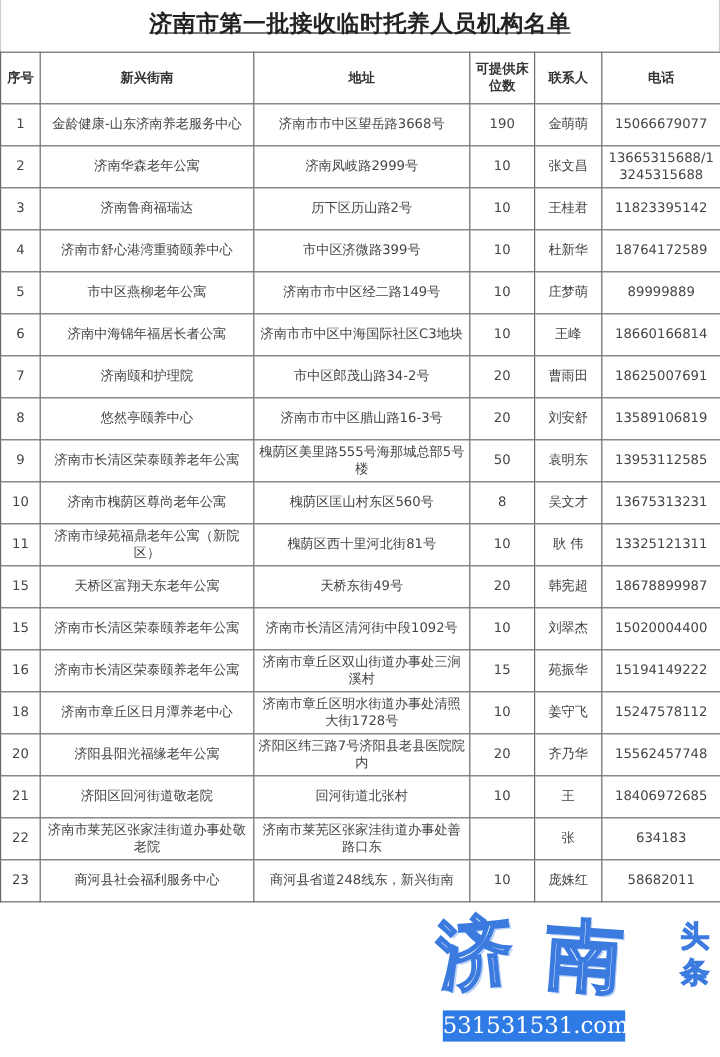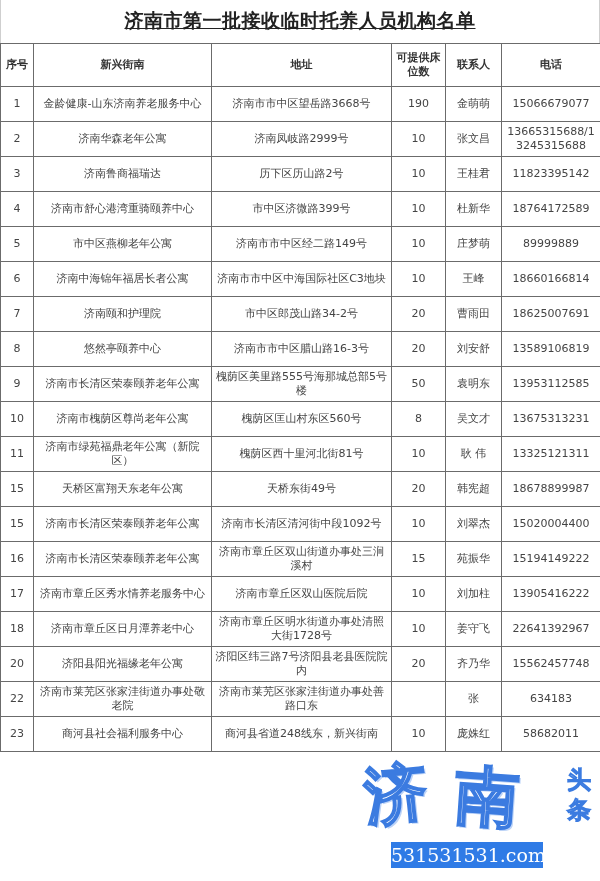--- a/index.html
+++ b/index.html
@@ -44,21 +44,21 @@
     .wm-char {
       position: absolute; font-family: "DejaVu Serif", serif; font-weight: bold;
       color: #ffffff; -webkit-text-stroke: 2px #3b7be0;
       text-shadow: 2px 2px 0 #bcd3f7;
     }
     .wm-ji { left: 10px; top: 0px; font-size: 62px; transform: rotate(-6deg); }
     .wm-nan { left: 100px; top: 2px; font-size: 64px; transform: rotate(4deg); }
     .wm-tou { left: 212px; top: 12px; font-size: 24px; color: #fff; -webkit-text-stroke: 1px #3b7be0; text-shadow: none; }
     .wm-tiao { left: 212px; top: 42px; font-size: 24px; color: #fff; -webkit-text-stroke: 1px #3b7be0; text-shadow: none; }
     .wm-url {
-      position: absolute; left: 391px; top: 842px; width: 152px; height: 26px;
+      position: absolute; left: 369px; top: 842px; width: 152px; height: 26px;
       background: #2f7be6; color: #ffffff;
       font-family: "DejaVu Serif", serif; font-size: 19px; line-height: 26px;
       text-align: center; letter-spacing: 0px;
     }
   </style>
 </head>
 <body>
 
 <div class="page">
   <div class="title">济南市第一批接收临时托养人员机构名单</div>
@@ -189,42 +189,42 @@
         </tr>
         <tr>
           <td class="no">16</td>
           <td>济南市长清区荣泰颐养老年公寓</td>
           <td>济南市章丘区双山街道办事处三涧溪村</td>
           <td>15</td>
           <td>苑振华</td>
           <td>15194149222</td>
         </tr>
         <tr>
-          <td class="no">17</td>
-          <td>济南市章丘区秀水情养老服务中心</td>
-          <td>济南市章丘区双山医院后院</td>
-          <td>10</td>
-          <td>刘加柱</td>
-          <td>13905416222</td>
-        </tr>
-        <tr>
           <td class="no">18</td>
           <td>济南市章丘区日月潭养老中心</td>
           <td>济南市章丘区明水街道办事处清照大街1728号</td>
           <td>10</td>
           <td>姜守飞</td>
-          <td>22641392967</td>
+          <td>15247578112</td>
         </tr>
         <tr>
           <td class="no">20</td>
           <td>济阳县阳光福缘老年公寓</td>
           <td>济阳区纬三路7号济阳县老县医院院内</td>
           <td>20</td>
           <td>齐乃华</td>
           <td>15562457748</td>
+        </tr>
+        <tr>
+          <td class="no">21</td>
+          <td>济阳区回河街道敬老院</td>
+          <td>回河街道北张村</td>
+          <td>10</td>
+          <td>王</td>
+          <td>18406972685</td>
         </tr>
         <tr>
           <td class="no">22</td>
           <td>济南市莱芜区张家洼街道办事处敬老院</td>
           <td>济南市莱芜区张家洼街道办事处善路口东</td>
           <td></td>
           <td>张</td>
           <td>634183</td>
         </tr>
         <tr>

